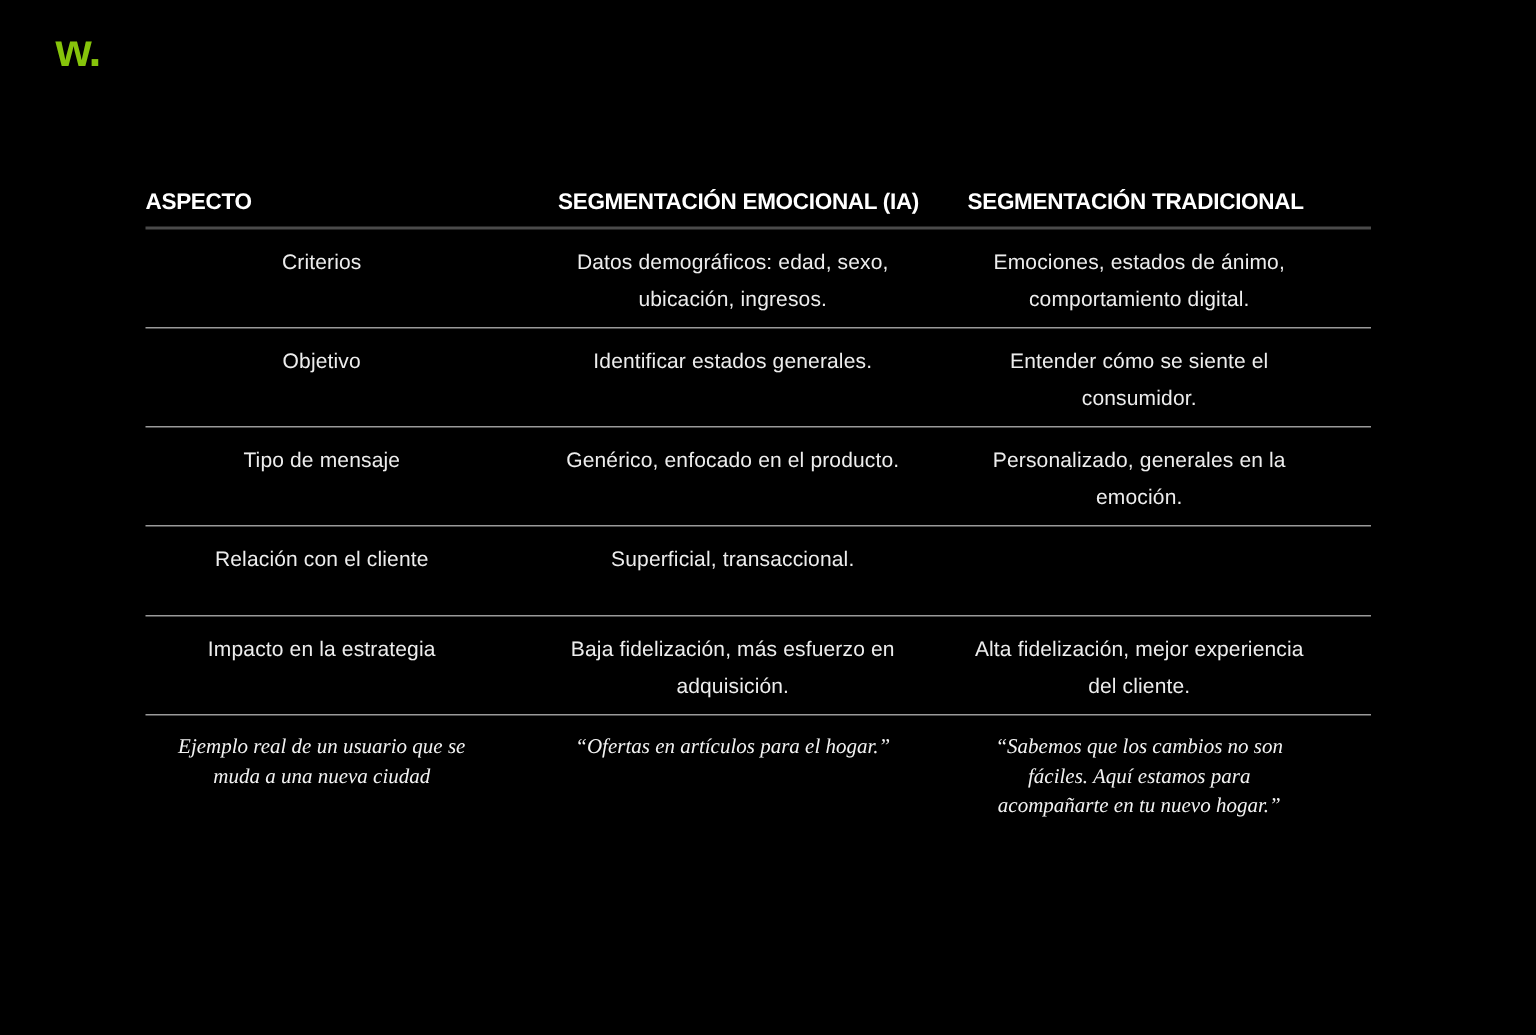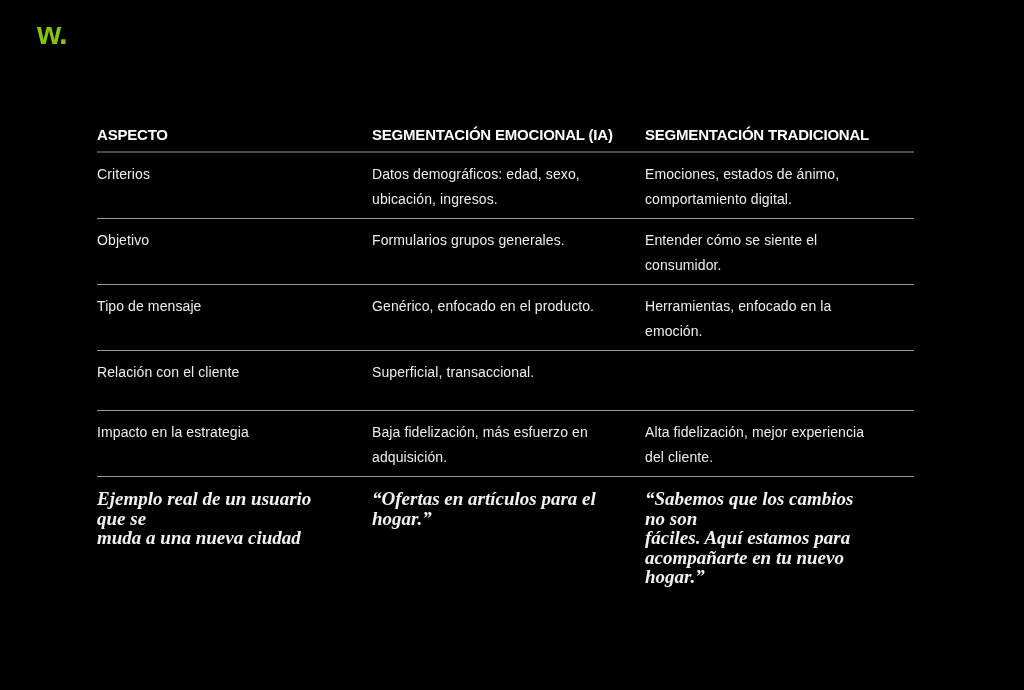--- a/index.html
+++ b/index.html
@@ -45,43 +45,43 @@
     color: #FFFFFF;
     font-weight: 700;
     font-size: 15px;
     letter-spacing: -0.2px;
     white-space: nowrap;
     line-height: 20px;
   }
   .trow.body {
     min-height: 60px;
     border-bottom: 1px solid #9A9A9A;
+    text-align: center;
   }
   .td {
     color: #EDEDED;
     font-size: 14px;
     line-height: 25px;
     padding-top: 9px;
     padding-bottom: 6px;
     padding-right: 40px;
     white-space: pre-line;
     letter-spacing: 0.1px;
   }
   .trow.example {
     border-bottom: none;
   }
   .trow.example .td {
     font-family: "Liberation Serif", "DejaVu Serif", serif;
     font-style: italic;
-    font-size: 19px;
+    font-size: 14px;
     line-height: 19.5px;
     padding-top: 12px;
     color: #F2F2F2;
     letter-spacing: 0;
-    font-weight: bold;
   }
 </style>
 </head>
 <body>
 
 <div class="page">
 
   <div class="logo">w.</div>
 
   <div class="table">
@@ -95,30 +95,30 @@
     <div class="trow body">
       <div class="td">Criterios</div>
       <div class="td">Datos demográficos: edad, sexo,
 ubicación, ingresos.</div>
       <div class="td">Emociones, estados de ánimo,
 comportamiento digital.</div>
     </div>
 
     <div class="trow body">
       <div class="td">Objetivo</div>
-      <div class="td">Formularios grupos generales.</div>
+      <div class="td">Identificar estados generales.</div>
       <div class="td">Entender cómo se siente el
 consumidor.</div>
     </div>
 
 
     <div class="trow body">
       <div class="td">Tipo de mensaje</div>
       <div class="td">Genérico, enfocado en el producto.</div>
-      <div class="td">Herramientas, enfocado en la
+      <div class="td">Personalizado, generales en la
 emoción.</div>
     </div>
 
     <div class="trow body">
       <div class="td">Relación con el cliente</div>
       <div class="td">Superficial, transaccional.</div>
     </div>
 
     <div class="trow body">
       <div class="td">Impacto en la estrategia</div>

